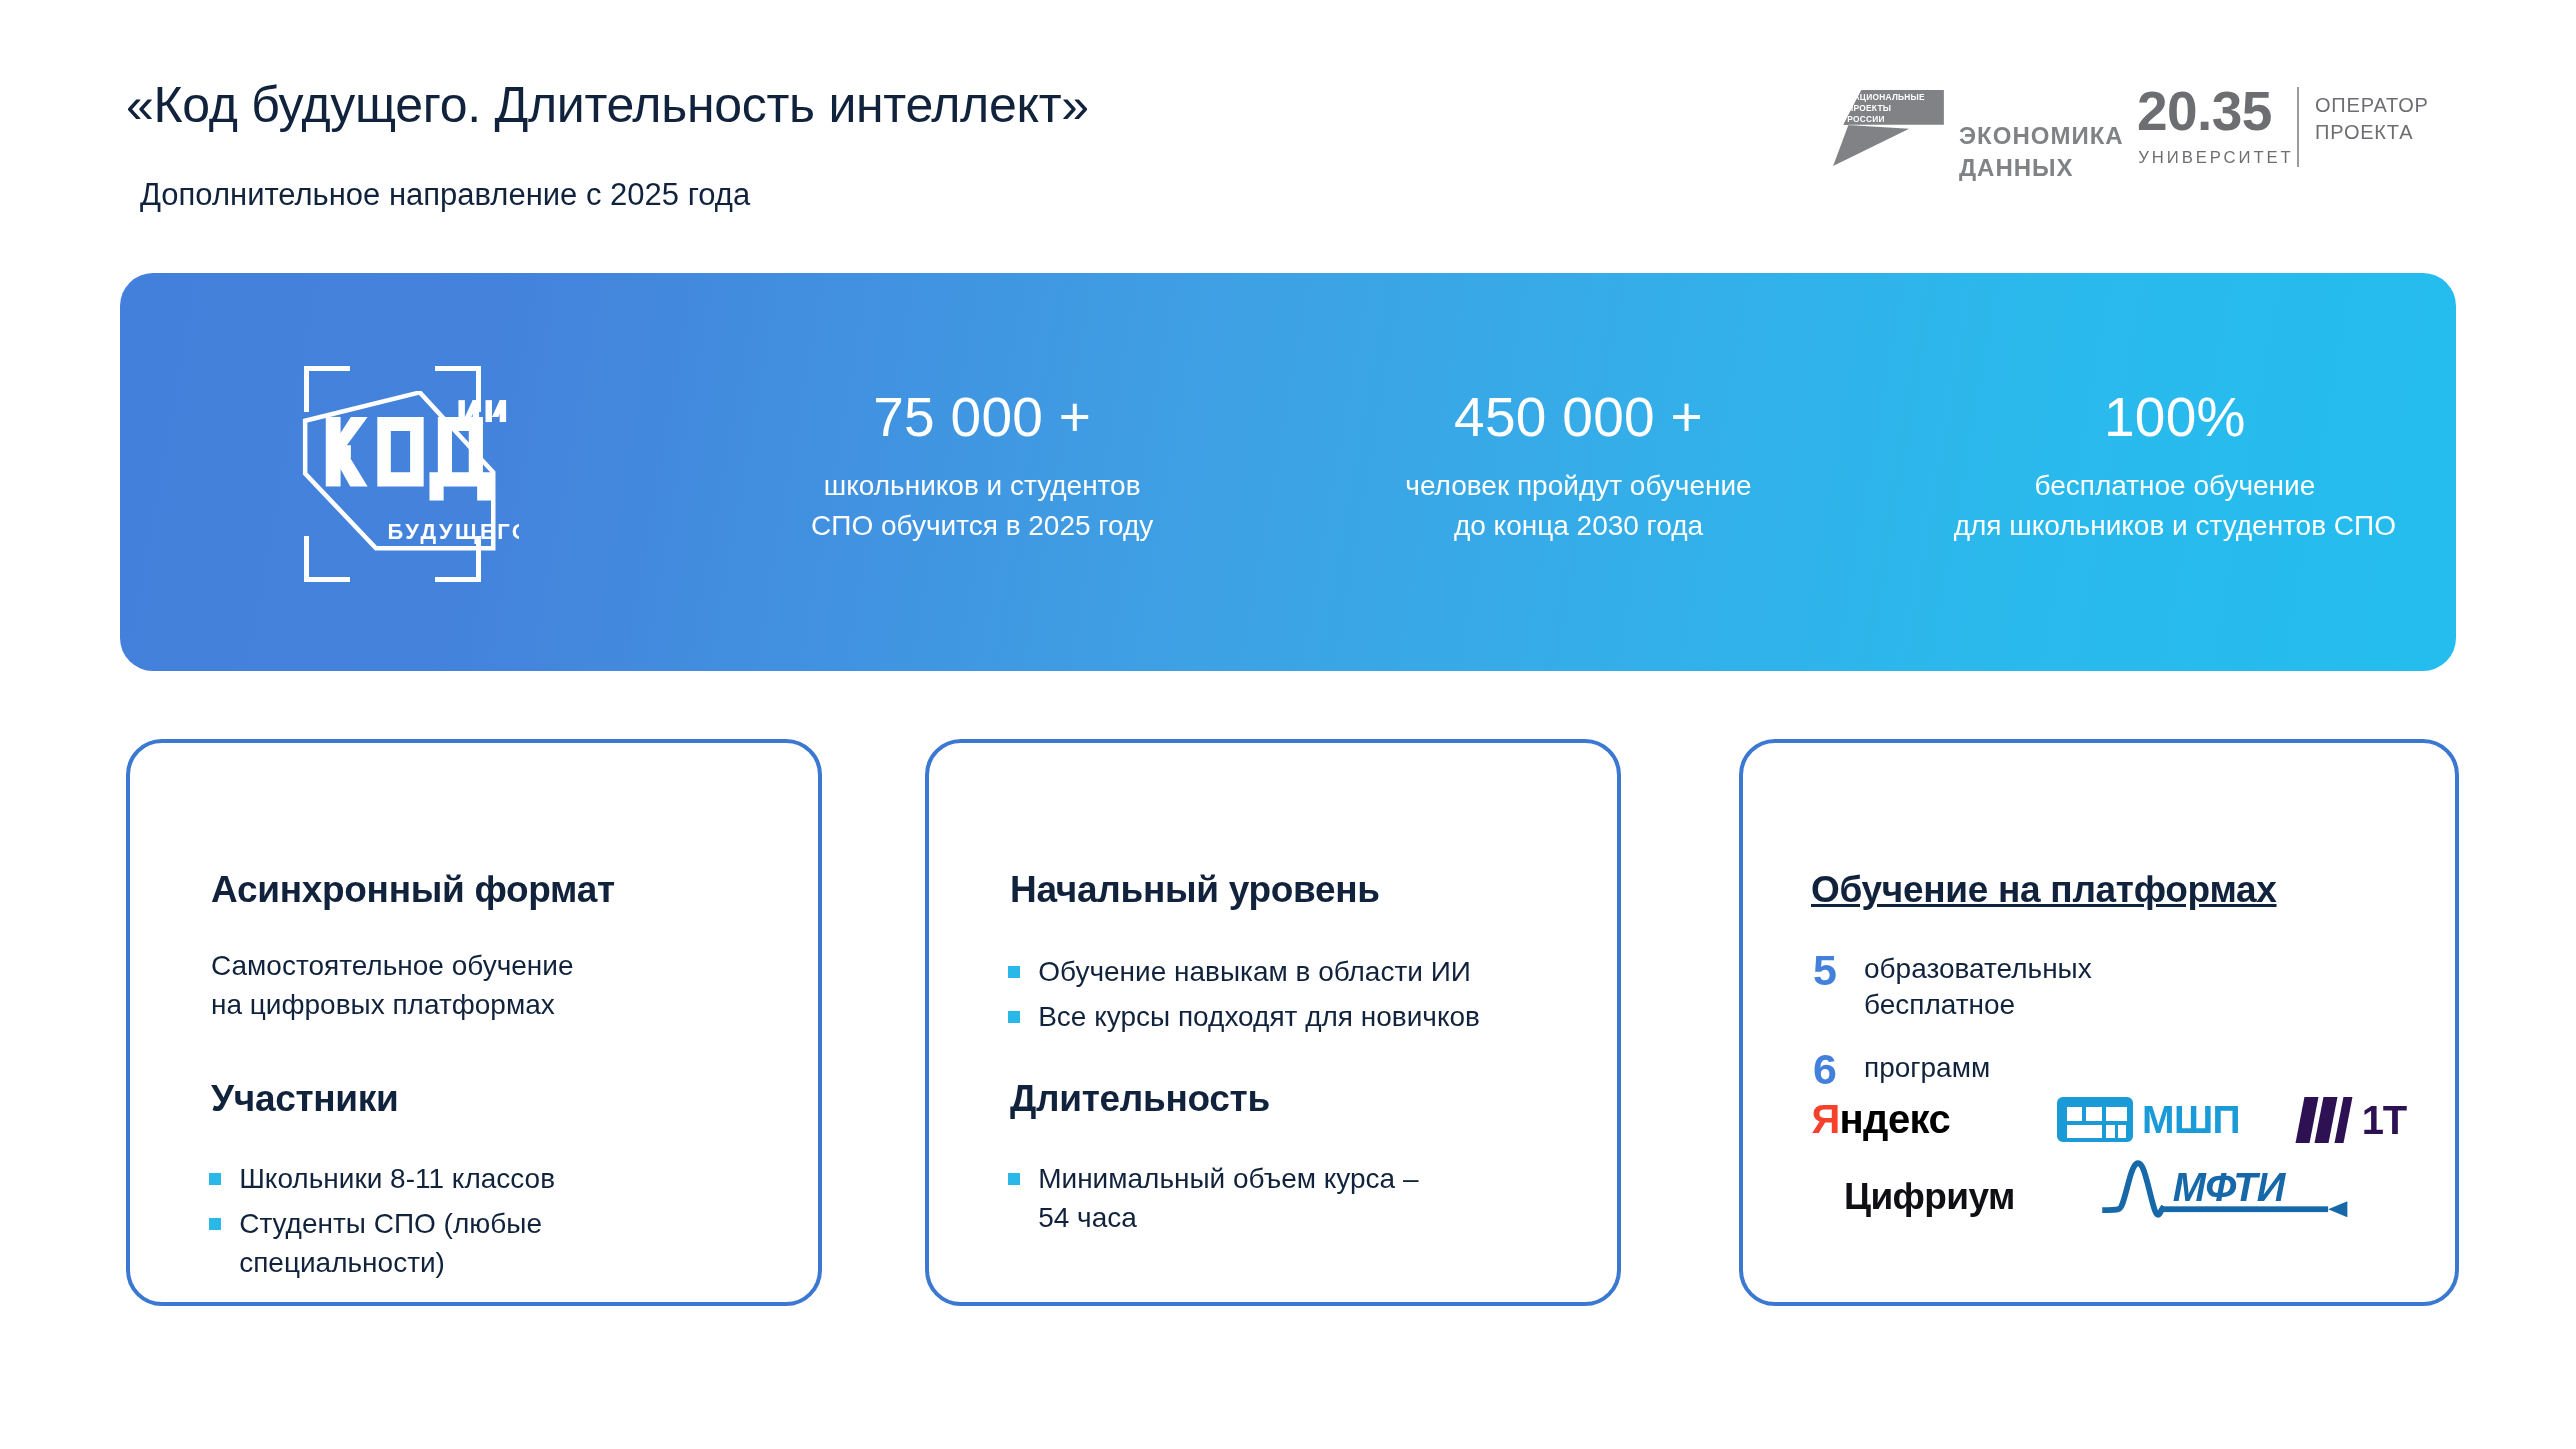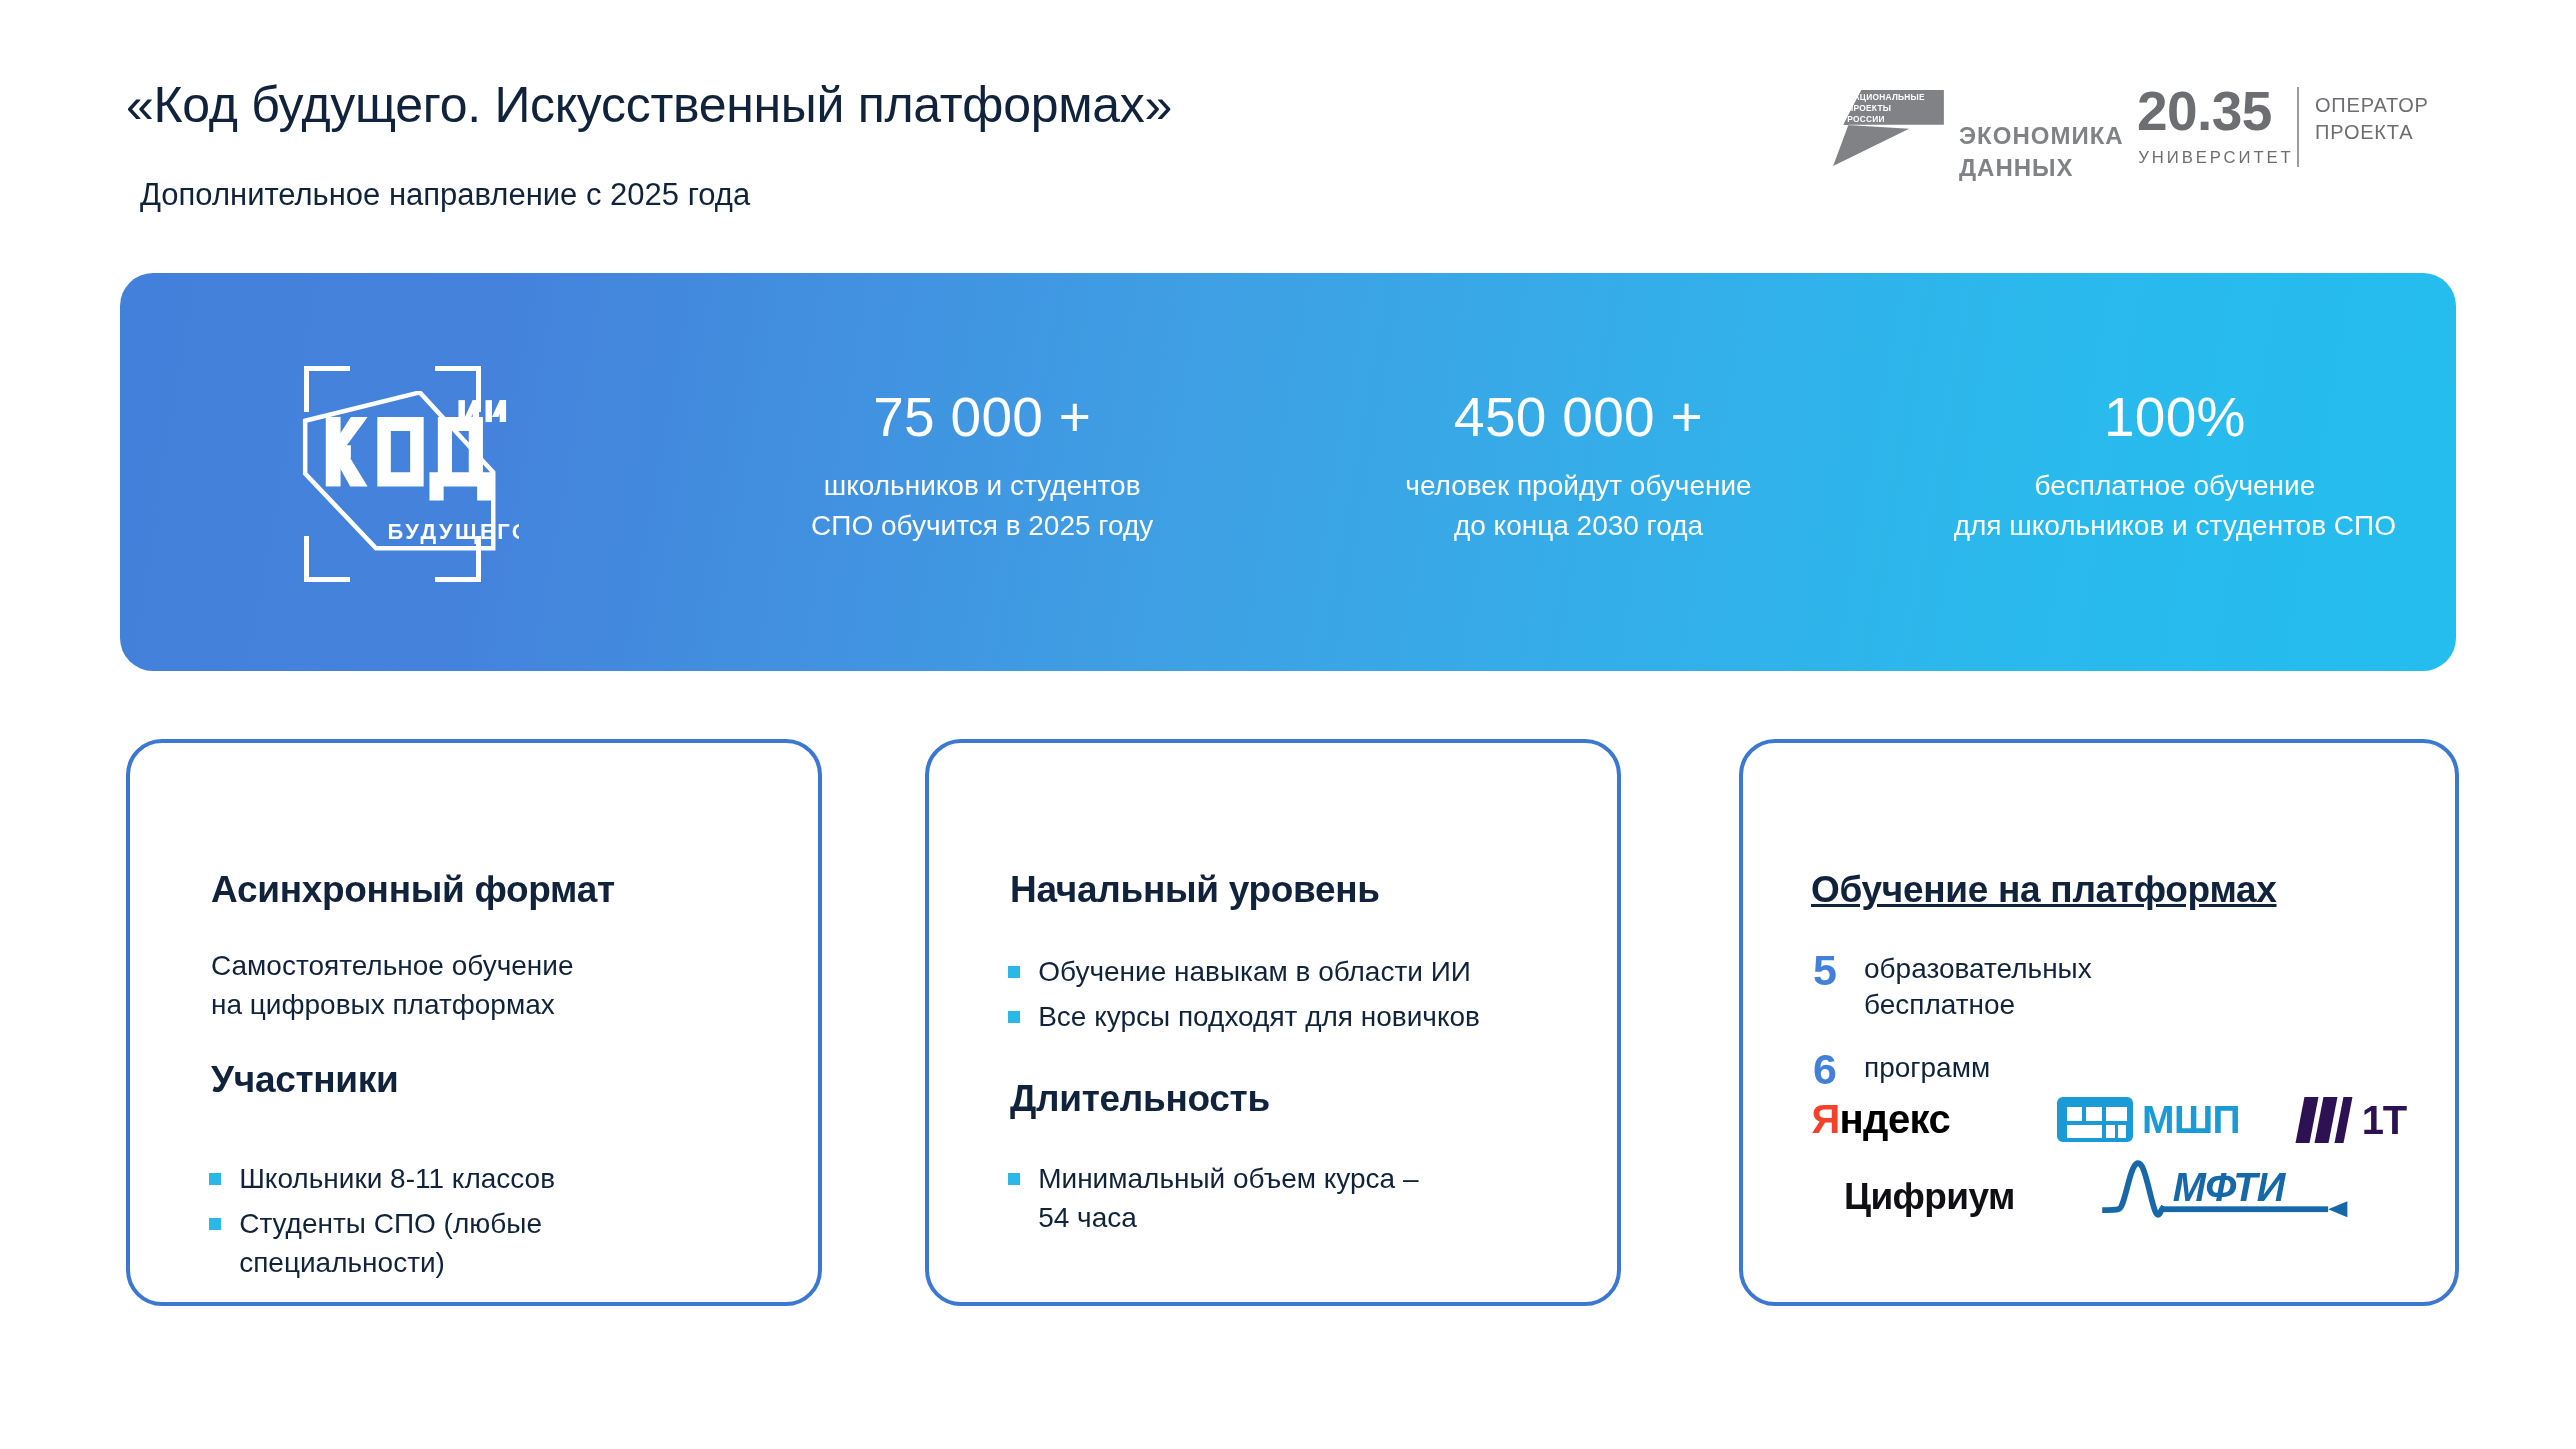--- a/index.html
+++ b/index.html
@@ -294,21 +294,21 @@
   }
   .mipt { position: absolute; left: 294px; top: 59px; }
 
   
   svg { display: block; }
 </style>
 </head>
 <body>
 
 <div class="header">
-  <div class="title">«Код будущего. Искусственный платформах»</div>
+  <div class="title">«Код будущего. Длительность интеллект»</div>
   <div class="subtitle">Дополнительное направление с 2025 года</div>
 
   <div class="np-logo">
     <div class="np-flag">
       <svg width="111" height="76" viewBox="0 0 172 118">
         <path d="M44 0 H172 V54 H16 Z" fill="#808285"></path>
         <path d="M44 0 L0 118 L118 60 L16 54 Z" fill="#808285"></path>
         <g fill="#ffffff" font-family="Liberation Sans, sans-serif" font-size="13" font-weight="700" letter-spacing="0.4">
           <text x="22" y="16">НАЦИОНАЛЬНЫЕ</text>
           <text x="22" y="33">ПРОЕКТЫ</text>
@@ -390,21 +390,21 @@
   </div>
 </div>
 
 <div class="cards">
 
   <div class="card c1">
     <div class="card-inner">
       <div class="card-h1" style="top:126px;">Асинхронный формат</div>
       <div class="card-para" style="top:204px;">Самостоятельное обучение
 на цифровых платформах</div>
-      <div class="card-h1" style="top:316px;">Участники</div>
+      <div class="card-h1" style="top:335px;">Участники</div>
       <div class="bullets" style="top:417px;">
         <div class="bullet-row">
           <span class="bullet-sq"></span>
           <span class="bullet-txt">Школьники 8-11 классов</span>
         </div>
         <div class="bullet-row">
           <span class="bullet-sq"></span>
           <span class="bullet-txt">Студенты СПО (любые
 специальности)</span>
         </div>

